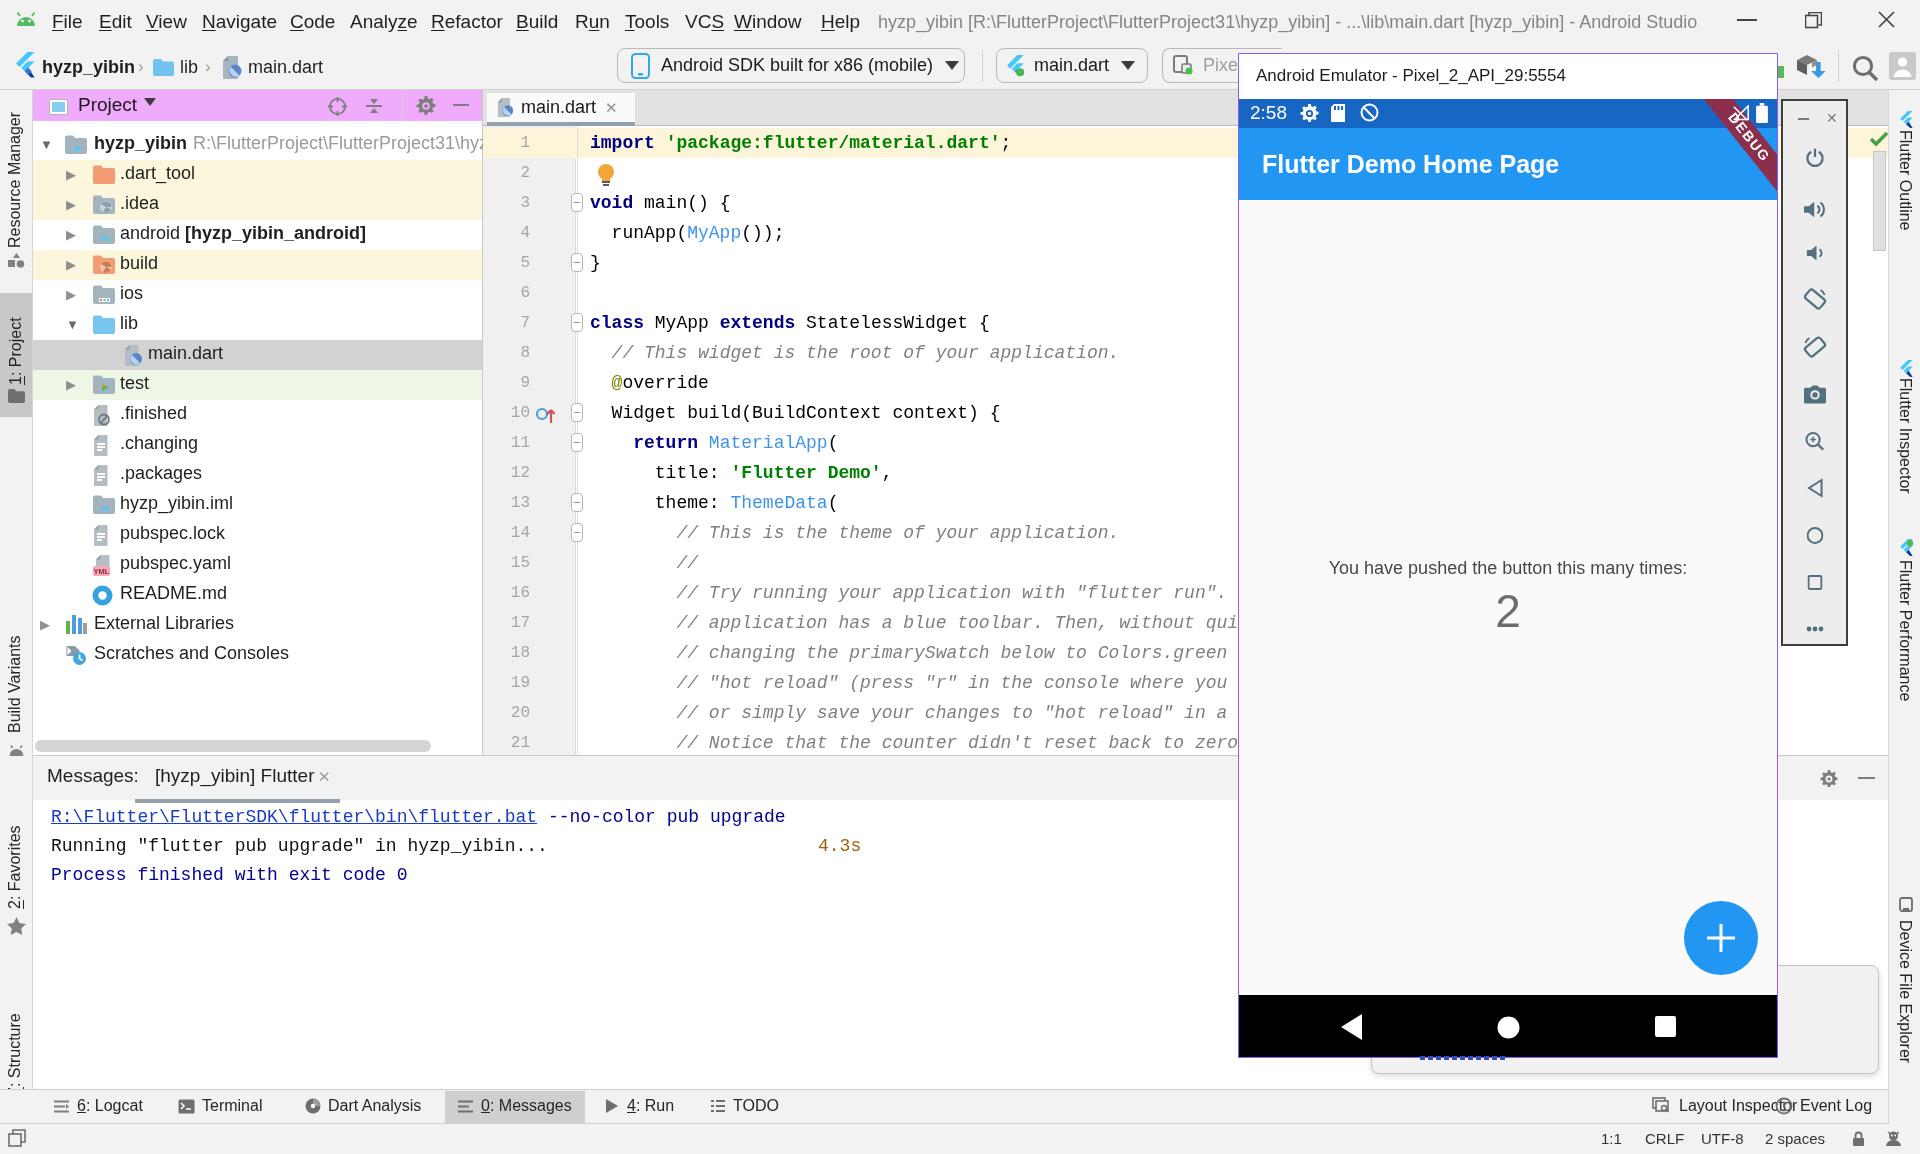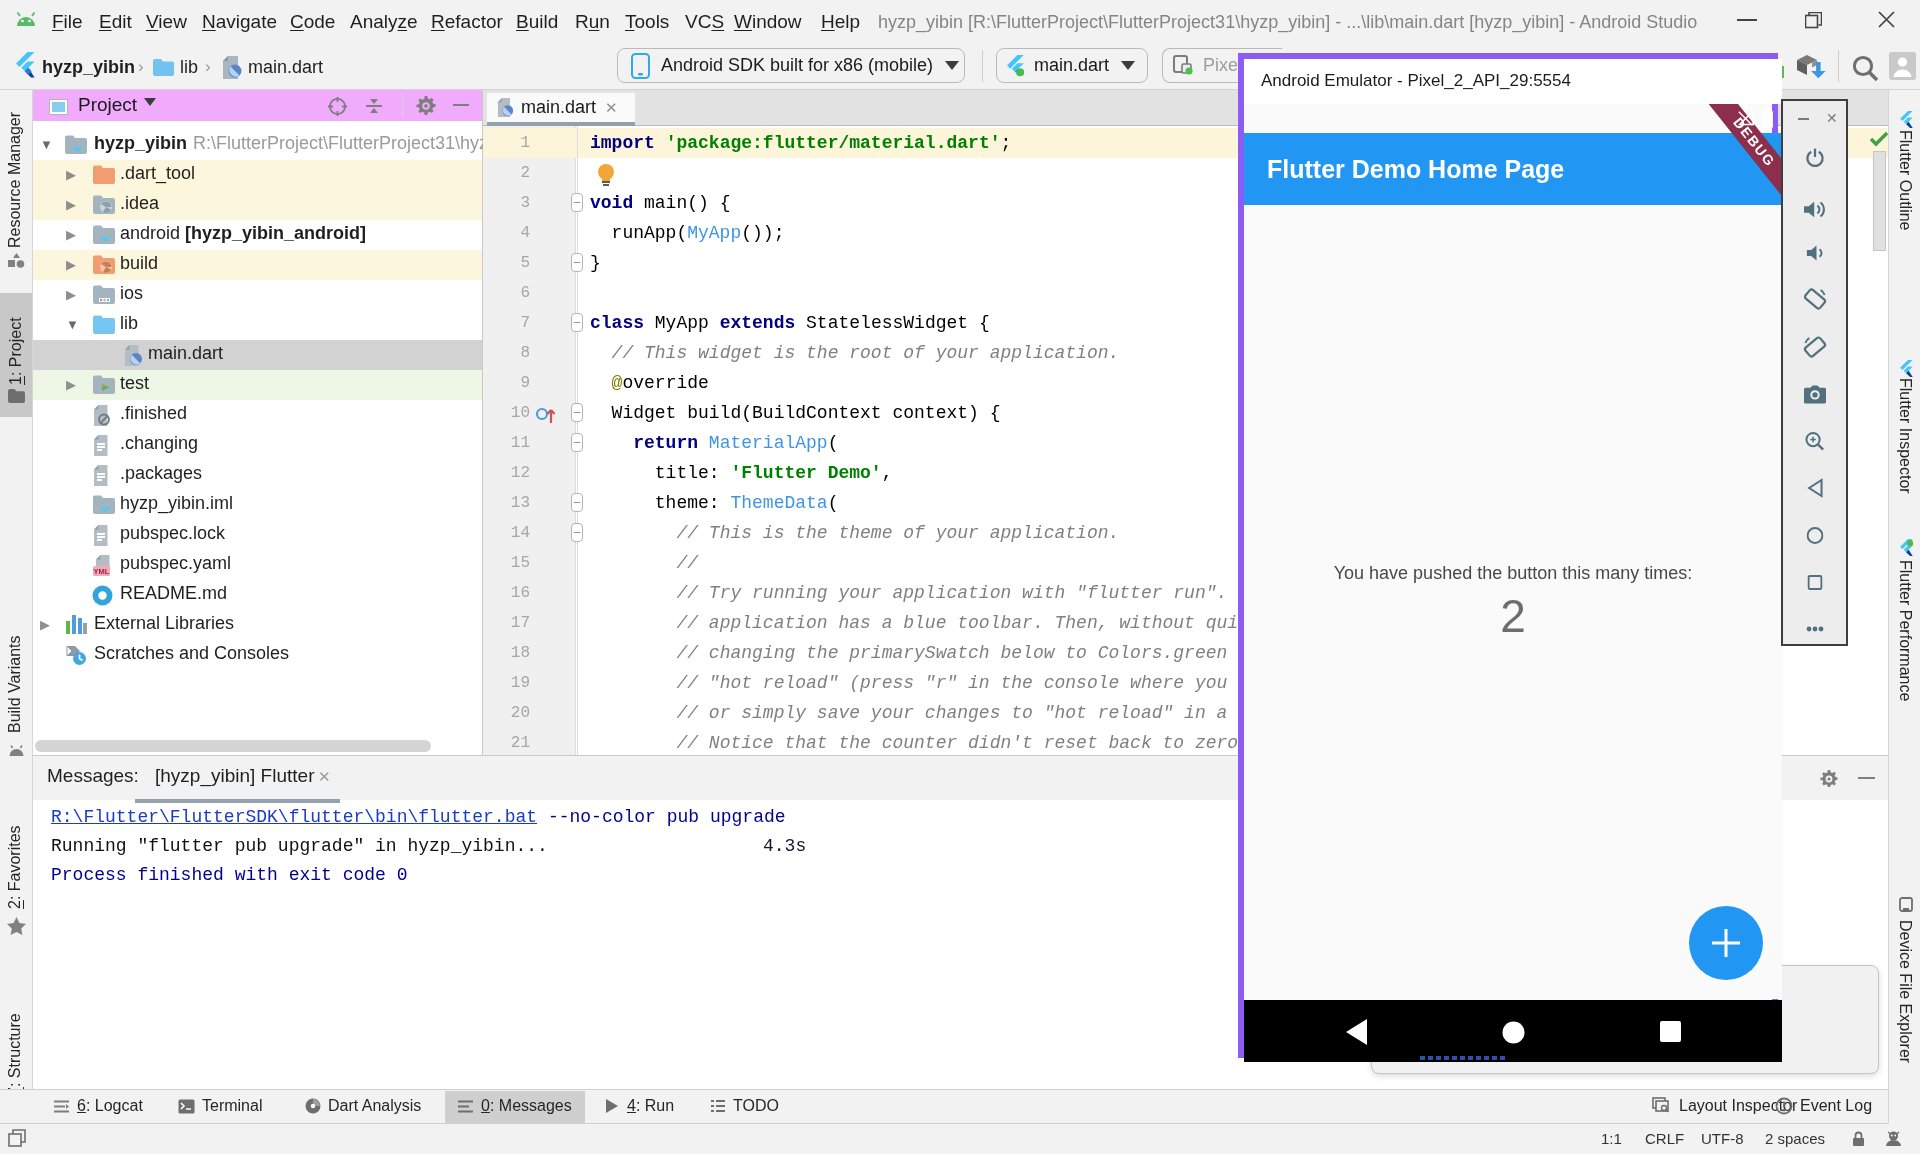--- a/index.html
+++ b/index.html
@@ -51,21 +51,21 @@
 #bottombar { left:0; top:1089px; width:1920px; height:34px; background:#f2f2f2; border-top:1px solid #cfcfcf; }
 .bitem { position:absolute; top:7px; font-size:16px; color:#262626; display:flex; align-items:center; }
 .bitem u { text-decoration:underline; }
 #statusbar { left:0; top:1123px; width:1920px; height:31px; background:#f2f2f2; border-top:1px solid #cfcfcf; }
 .sitem { position:absolute; top:6px; font-size:15px; color:#333; }
 
 #rightstrip { left:1888px; top:90px; width:32px; height:1034px; background:#f2f2f2; border-left:1px solid #d6d6d6; }
 
 #popup { left:1371px; top:965px; width:508px; height:109px; background:#f1f1f1; border:1px solid #c4c4c4; border-radius:8px; box-shadow:0 2px 6px rgba(0,0,0,.15); }
 
-#emu { left:1238px; top:53px; width:540px; height:1005px; background:#fafafa; border:6px solid #8b5cf6; }
+#emu { left:1238px; top:53px; width:540px; height:1005px; background:#fafafa; border:1px solid #8b5cf6; }
 #emutitle { position:absolute; left:0; top:0; width:538px; height:45px; background:#fff; font-size:19px; color:#1c1c1c; }
 #emustatus { position:absolute; left:0; top:45px; width:538px; height:29px; background:#1766c4; color:#fff; }
 #emuappbar { position:absolute; left:0; top:74px; width:538px; height:72px; background:#2196f3; }
 #emubody { position:absolute; left:0; top:146px; width:538px; height:794px; background:#fafafa; }
 #emunav { position:absolute; left:0; top:941px; width:538px; height:62px; background:#000; }
 
 #sidepanel { left:1781px; top:99px; width:67px; height:547px; background:#ededed; border:2px solid #3e3e3e; }
 .spicon { position:absolute; left:50%; transform:translateX(-50%); }
 </style>
 </head>
@@ -465,21 +465,21 @@
     <span class="abs" style="left:122px;top:9px;font-size:19px;color:#1f1f1f">[hyzp_yibin] Flutter</span>
     <span class="abs" style="left:285px;top:12px;color:#9a9a9a;font-size:15px">✕</span>
     <div class="abs" style="left:102px;top:43px;width:205px;height:4px;background:#93a2ad"></div>
     <svg class="abs" style="left:1787px;top:14px" width="18" height="18" viewBox="0 0 20 20">
         <path fill="#7e7e7e" d="M10 6.2 a3.8 3.8 0 1 0 0 7.6 a3.8 3.8 0 0 0 0-7.6 m0 2 a1.8 1.8 0 1 1 0 3.6 a1.8 1.8 0 0 1 0-3.6 M8.7 0 h2.6 l.5 2.4 1.9.8 2.1-1.3 1.8 1.8-1.3 2.1.8 1.9 2.4.5 v2.6 l-2.4.5-.8 1.9 1.3 2.1-1.8 1.8-2.1-1.3-1.9.8-.5 2.4 H8.7 l-.5-2.4-1.9-.8-2.1 1.3-1.8-1.8 1.3-2.1-.8-1.9 L.5 11.3 V8.7 l2.4-.5.8-1.9 L2.4 4.2 4.2 2.4 6.3 3.7 8.2 2.9 Z"></path>
       </svg>
     <span class="abs" style="left:1825px;top:21px;width:17px;border-bottom:2px solid #7e7e7e"></span>
   </div>
   <div class="mline" style="left:18px;top:51px;color:#000091"><span style="color:#1a3bc8;text-decoration:underline">R:\Flutter\FlutterSDK\flutter\bin\flutter.bat</span> --no-color pub upgrade</div>
   <div class="mline" style="left:18px;top:80px;color:#111">Running "flutter pub upgrade" in hyzp_yibin...</div>
-  <div class="mline" style="left:730px;top:80px;color:#0f172a">4.3s</div>
+  <div class="mline" style="left:785px;top:80px;color:#a16207">4.3s</div>
   <div class="mline" style="left:18px;top:109px;color:#000091">Process finished with exit code 0</div>
 </div>
 <div id="bottombar" class="abs">
   <div class="bitem" style="left:53px"><svg width="17" height="15" viewBox="0 0 17 15" style="margin-right:7px">
         <path d="M1 2.5 H16 M1 7.5 H12 M1 12.5 H16" stroke="#7e7e7e" stroke-width="2"></path>
         <path d="M13 5 L16 7.5 L13 10" fill="#7e7e7e"></path>
       </svg><u>6</u>: Logcat</div>
   <div class="bitem" style="left:178px"><svg width="17" height="15" viewBox="0 0 17 15" style="margin-right:7px">
         <rect x="0.5" y="0.5" width="16" height="14" rx="1.5" fill="#6e6e6e"></rect>
         <path d="M3 4 L6 7 L3 10 M8 10 H13" stroke="#fff" stroke-width="1.6" fill="none"></path>
@@ -556,20 +556,36 @@
       <rect x="1" y="1" width="12" height="13" rx="2" fill="none" stroke="#6e6e6e" stroke-width="1.8"></rect>
       <rect x="4" y="11" width="6" height="2" fill="#6e6e6e"></rect>
     </svg>
   <span class="vlabR" style="top:830px">Device File Explorer</span>
 </div>
 <div id="popup" class="abs"></div>
 <div id="emu" class="abs">
   <div id="emutitle">
       <span class="abs" style="left:17px;top:12px;font-size:17px">Android Emulator - Pixel_2_API_29:5554</span>
     </div>
+  <div id="emustatus">
+    <span class="abs" style="left:11px;top:3px;font-size:19px">2:58</span>
+    <svg class="abs" style="left:61px;top:5px" width="19" height="19" viewBox="0 0 20 20">
+        <path fill="#fff" d="M10 6.2 a3.8 3.8 0 1 0 0 7.6 a3.8 3.8 0 0 0 0-7.6 m0 2 a1.8 1.8 0 1 1 0 3.6 a1.8 1.8 0 0 1 0-3.6 M8.7 0 h2.6 l.5 2.4 1.9.8 2.1-1.3 1.8 1.8-1.3 2.1.8 1.9 2.4.5 v2.6 l-2.4.5-.8 1.9 1.3 2.1-1.8 1.8-2.1-1.3-1.9.8-.5 2.4 H8.7 l-.5-2.4-1.9-.8-2.1 1.3-1.8-1.8 1.3-2.1-.8-1.9 L.5 11.3 V8.7 l2.4-.5.8-1.9 L2.4 4.2 4.2 2.4 6.3 3.7 8.2 2.9 Z"></path>
+      </svg>
+    <svg class="abs" style="left:92px;top:5px" width="14" height="18" viewBox="0 0 14 18">
+        <path d="M3 0 H14 V18 H0 V3 Z" fill="#fff"></path>
+        <rect x="3" y="2" width="2" height="4" fill="#1766c4"></rect>
+        <rect x="6.5" y="2" width="2" height="4" fill="#1766c4"></rect>
+        <rect x="10" y="2" width="2" height="4" fill="#1766c4"></rect>
+      </svg>
+    <svg class="abs" style="left:121px;top:4px" width="19" height="19" viewBox="0 0 19 19">
+        <circle cx="9.5" cy="9.5" r="8" fill="none" stroke="#fff" stroke-width="2"></circle>
+        <line x1="4" y1="4.5" x2="14" y2="15" stroke="#fff" stroke-width="2"></line>
+      </svg>
+  </div>
   <div id="emuappbar">
     <span class="abs" style="left:23px;top:22px;font-size:25px;font-weight:bold;color:#fff">Flutter Demo Home Page</span>
   </div>
   <div class="abs" style="left:420px;top:45px;width:118px;height:122px;overflow:hidden">
     <div class="abs" style="left:22px;top:27px;width:136px;height:23px;background:#8b2f4d;transform:rotate(51.5deg);color:#fff;font-weight:bold;font-size:14px;letter-spacing:1.5px;text-align:center;line-height:23px">DEBUG</div>
   </div>
   <svg class="abs" style="left:493px;top:51px" width="18" height="17" viewBox="0 0 21 20">
       <path d="M19 1 V17 H3 Z" fill="none" stroke="#fff" stroke-width="1.8"></path>
       <line x1="2" y1="2" x2="18" y2="18" stroke="#fff" stroke-width="1.8"></line>
     </svg>

